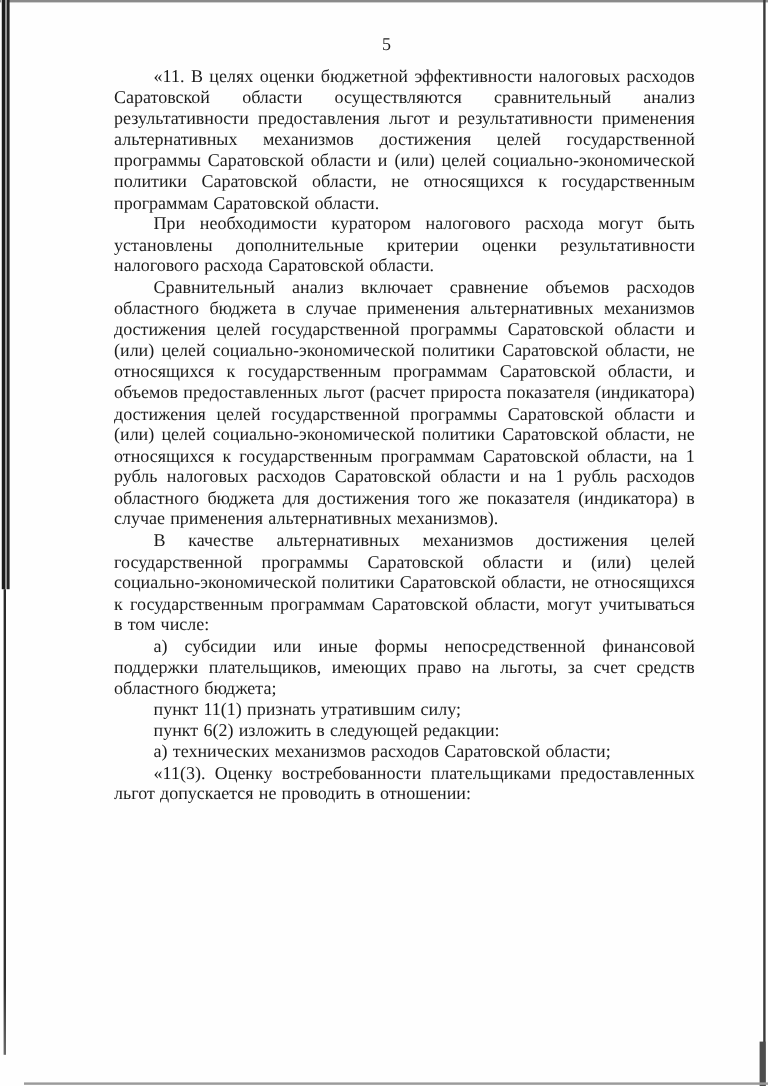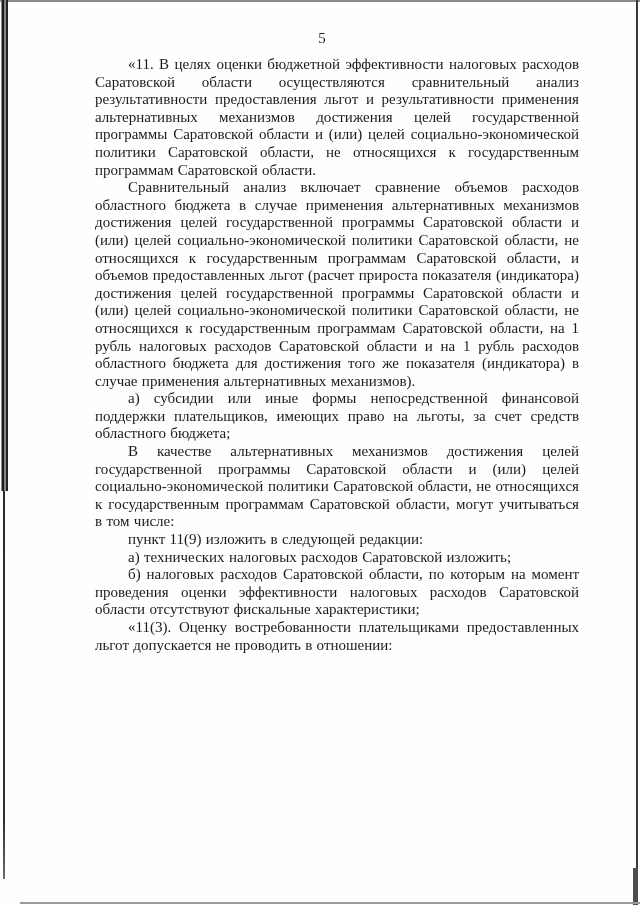--- a/index.html
+++ b/index.html
@@ -87,22 +87,23 @@
   <div class="left-bar"></div>
   <div class="left-line"></div>
   <div class="right-line"></div>
   <div class="right-line-bottom"></div>
   <div class="bottom-edge"></div>
 
   <div class="page-number">5</div>
 
   <div class="content">
     <p>«11. В целях оценки бюджетной эффективности налоговых расходов Саратовской области осуществляются сравнительный анализ результативности предоставления льгот и результативности применения альтернативных механизмов достижения целей государственной программы Саратовской области и (или) целей социально-экономической политики Саратовской области, не относящихся к государственным программам Саратовской области.</p>
+    <p>При необходимости куратором налогового расхода могут быть установлены дополнительные критерии оценки результативности налогового расхода Саратовской области.</p>
     <p>Сравнительный анализ включает сравнение объемов расходов областного бюджета в случае применения альтернативных механизмов достижения целей государственной программы Саратовской области и (или) целей социально-экономической политики Саратовской области, не относящихся к государственным программам Саратовской области, и объемов предоставленных льгот (расчет прироста показателя (индикатора) достижения целей государственной программы Саратовской области и (или) целей социально-экономической политики Саратовской области, не относящихся к государственным программам Саратовской области, на 1 рубль налоговых расходов Саратовской области и на 1 рубль расходов областного бюджета для достижения того же показателя (индикатора) в случае применения альтернативных механизмов).</p>
+    <p>В качестве альтернативных механизмов достижения целей государственной программы Саратовской области и (или) целей социально-экономической политики Саратовской области, не относящихся к государственным программам Саратовской области, могут учитываться в том числе:</p>
     <p>а) субсидии или иные формы непосредственной финансовой поддержки плательщиков, имеющих право на льготы, за счет средств областного бюджета;</p>
-    <p>В качестве альтернативных механизмов достижения целей государственной программы Саратовской области и (или) целей социально-экономической политики Саратовской области, не относящихся к государственным программам Саратовской области, могут учитываться в том числе:</p>
-    <p>пункт 11(9) изложить в следующей редакции:</p>
-    <p>а) технических налоговых расходов Саратовской изложить;</p>
-    <p>б) налоговых расходов Саратовской области, по которым на момент проведения оценки эффективности налоговых расходов Саратовской области отсутствуют фискальные характеристики;</p>
+    <p>пункт 11(1) признать утратившим силу;</p>
+    <p>пункт 6(2) изложить в следующей редакции:</p>
+    <p>а) технических механизмов расходов Саратовской области;</p>
     <p>«11(3). Оценку востребованности плательщиками предоставленных льгот допускается не проводить в отношении:</p>
   </div>
 
 </div>
 
 </body></html>

